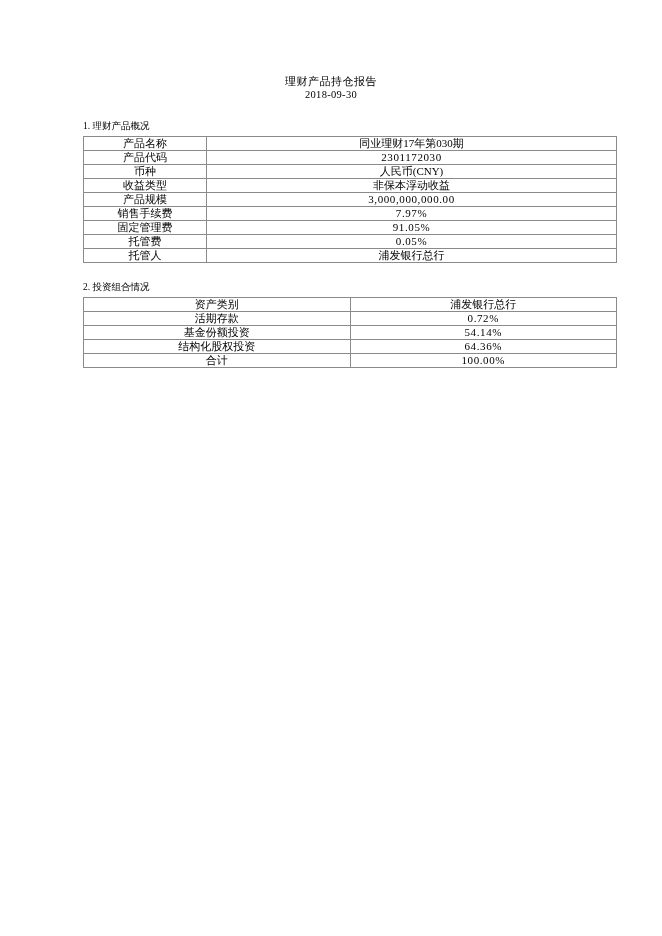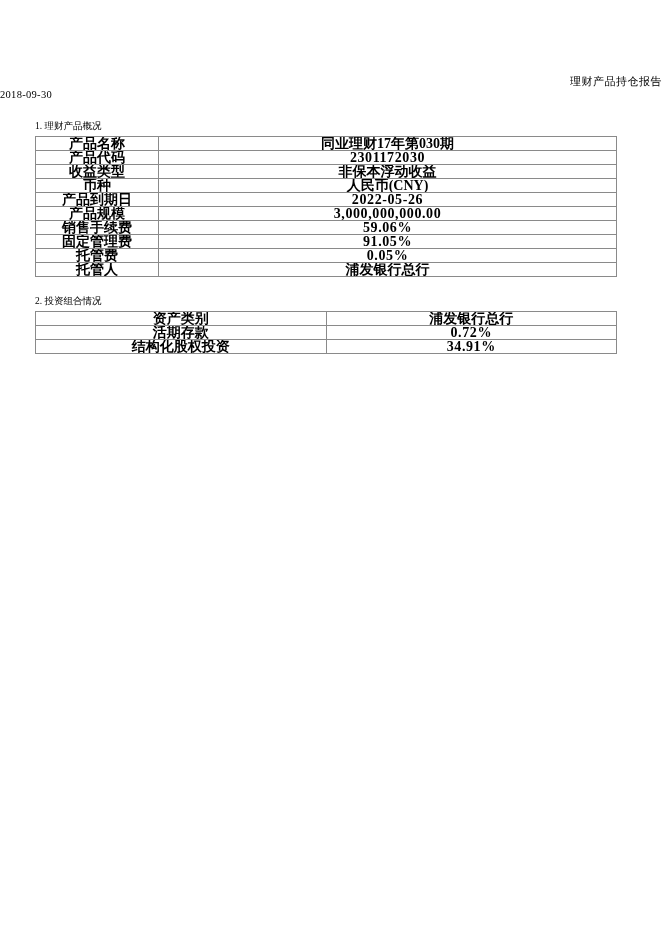--- a/index.html
+++ b/index.html
@@ -16,54 +16,55 @@
     overflow: hidden;
   }
   .page {
     position: relative;
     width: 662px;
     height: 936px;
     box-sizing: border-box;
     padding: 0;
   }
   .doc-title {
-    text-align: right;
+    text-align: center;
     font-size: 11px;
     line-height: 14px;
     margin-top: 74px;
     letter-spacing: 0.5px;
   }
   .doc-date {
+    text-align: center;
     font-size: 10.5px;
     line-height: 14px;
     letter-spacing: 0.3px;
   }
   .section {
-    margin-left: 35px;
+    margin-left: 83px;
     margin-right: 45px;
   }
   .section-heading {
     font-size: 9.5px;
     line-height: 13px;
     margin-top: 18px;
     margin-bottom: 3px;
   }
   table.data {
     border-collapse: collapse;
     width: 100%;
     table-layout: fixed;
   }
   table.data td, table.data th {
     border: 1px solid #8a8a8a;
-    font-size: 14px;
+    font-size: 11px;
     line-height: 11px;
     height: 13px;
     padding: 0 2px;
     text-align: center;
-    font-weight: bold;
+    font-weight: normal;
     vertical-align: middle;
     white-space: nowrap;
     overflow: hidden;
   }
   table.data .label-col {
     width: 118px;
   }
   table.data .value-col {
     width: auto;
   }
@@ -93,38 +94,34 @@
       <tbody>
         <tr>
           <td class="label-col">产品名称</td>
           <td class="value-col">同业理财17年第030期</td>
         </tr>
         <tr>
           <td class="label-col">产品代码</td>
           <td class="value-col num">2301172030</td>
         </tr>
         <tr>
-          <td class="label-col">收益类型</td>
-          <td class="value-col">非保本浮动收益</td>
-        </tr>
-        <tr>
           <td class="label-col">币种</td>
           <td class="value-col">人民币(CNY)</td>
         </tr>
         <tr>
-          <td class="label-col">产品到期日</td>
-          <td class="value-col num">2022-05-26</td>
+          <td class="label-col">收益类型</td>
+          <td class="value-col">非保本浮动收益</td>
         </tr>
         <tr>
           <td class="label-col">产品规模</td>
           <td class="value-col num">3,000,000,000.00</td>
         </tr>
         <tr>
           <td class="label-col">销售手续费</td>
-          <td class="value-col num">59.06%</td>
+          <td class="value-col num">7.97%</td>
         </tr>
         <tr>
           <td class="label-col">固定管理费</td>
           <td class="value-col num">91.05%</td>
         </tr>
         <tr>
           <td class="label-col">托管费</td>
           <td class="value-col num">0.05%</td>
         </tr>
         <tr>
@@ -143,20 +140,28 @@
           <th class="cat-col">资产类别</th>
           <th class="wt-col">浦发银行总行</th>
         </tr>
       </thead>
       <tbody>
         <tr>
           <td class="cat-col">活期存款</td>
           <td class="wt-col num">0.72%</td>
         </tr>
         <tr>
+          <td class="cat-col">基金份额投资</td>
+          <td class="wt-col num">54.14%</td>
+        </tr>
+        <tr>
           <td class="cat-col">结构化股权投资</td>
-          <td class="wt-col num">34.91%</td>
+          <td class="wt-col num">64.36%</td>
+        </tr>
+        <tr>
+          <td class="cat-col">合计</td>
+          <td class="wt-col num">100.00%</td>
         </tr>
       </tbody>
     </table>
   </div>
 
 </div>
 
 </body></html>

